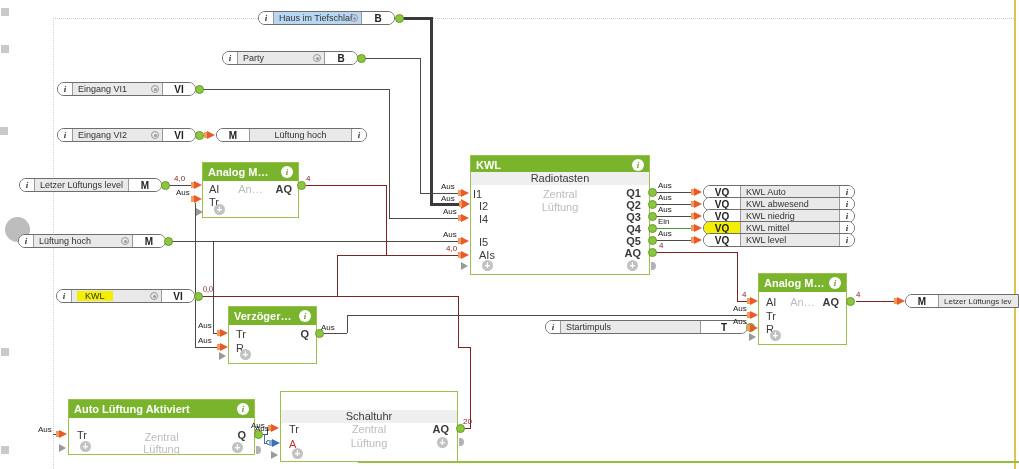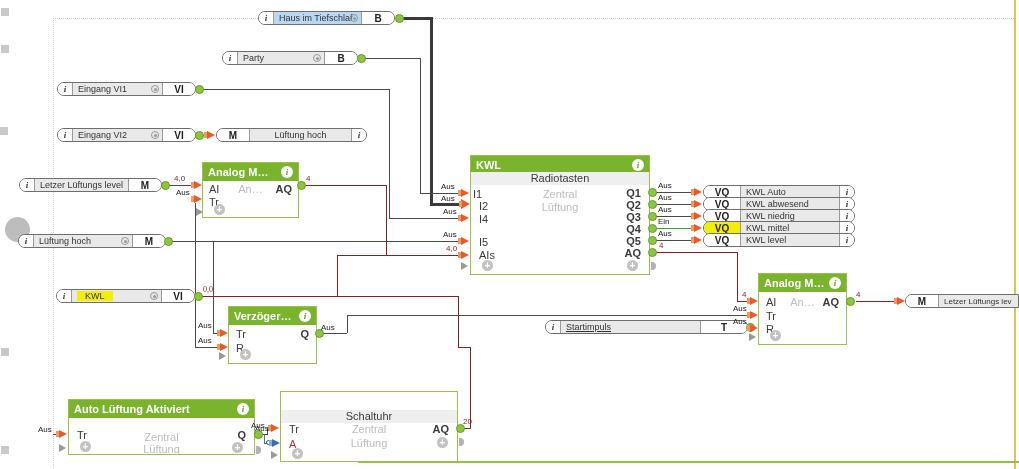--- a/index.html
+++ b/index.html
@@ -214,21 +214,21 @@
     <span class="plabel">
         <span class="hl-yellow" style="padding:0 8px;">KWL</span>
         <span class="target"></span>
       </span>
     <span class="ptype">VI</span>
   </div>
   <div class="outdot" style="left:194px;top:292px;"></div>
 
   <div class="pill" style="left:545px;top:320px;width:203px;">
     <span class="pi"></span>
-    <span class="plabel" style="text-decoration:underline;">
+    <span class="plabel" style="">
         <span>Startimpuls</span>
       </span>
     <span class="ptype" style="min-width:42px;">T</span>
   </div>
   <div class="outdot" style="left:746px;top:323px;"></div>
 
   <div class="block" style="left:202px;top:162px;width:97px;height:56px;">
     <div class="bheader">
         <span>Analog M…</span>
         <span class="icirc"></span>

